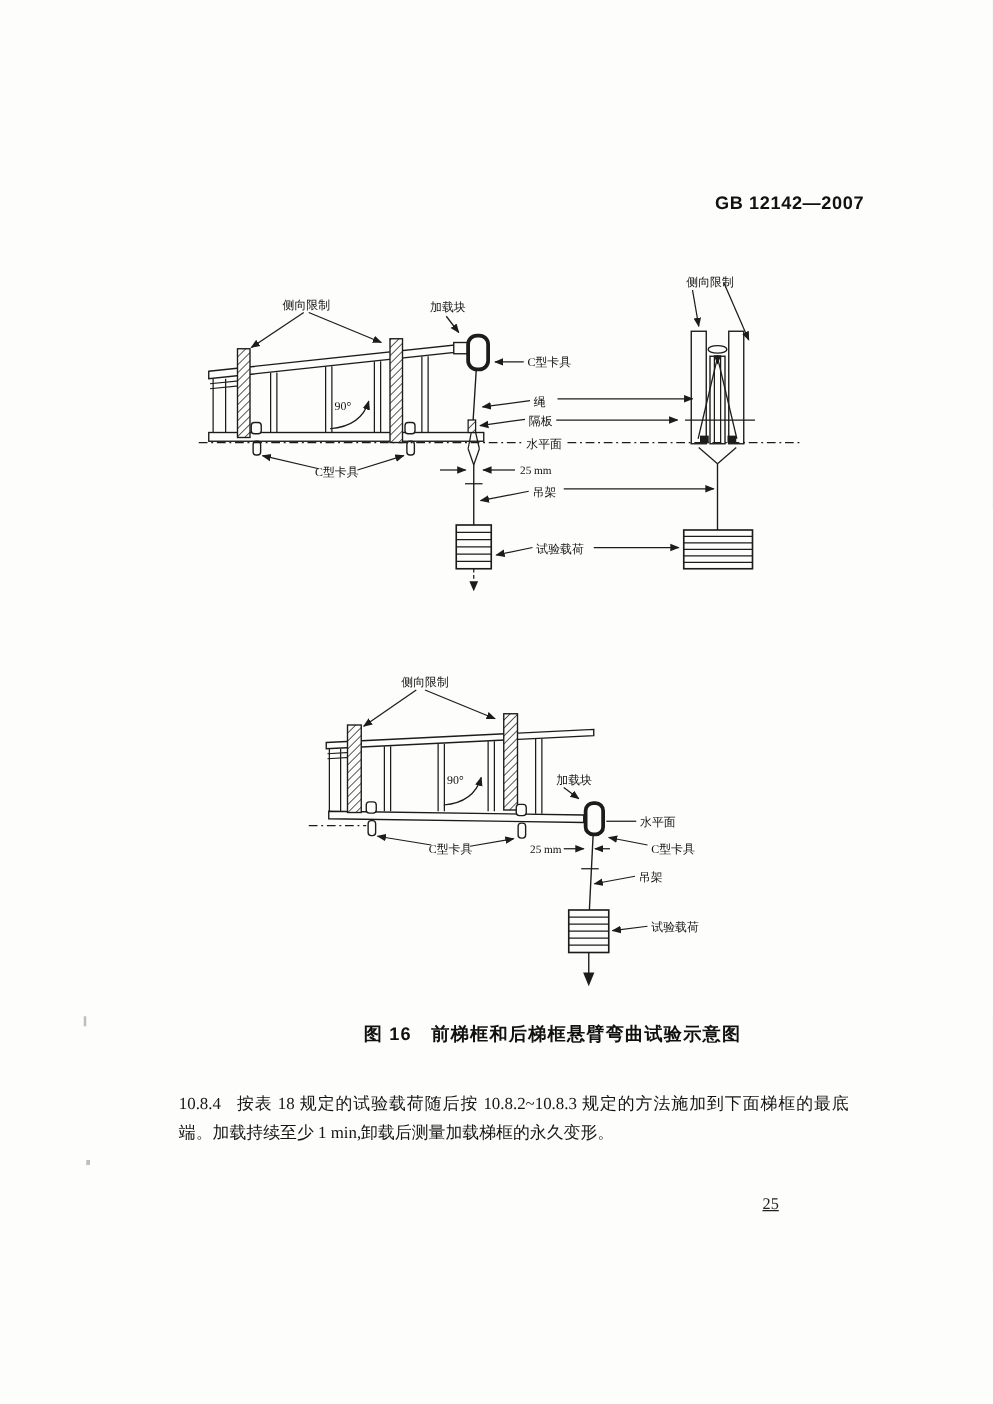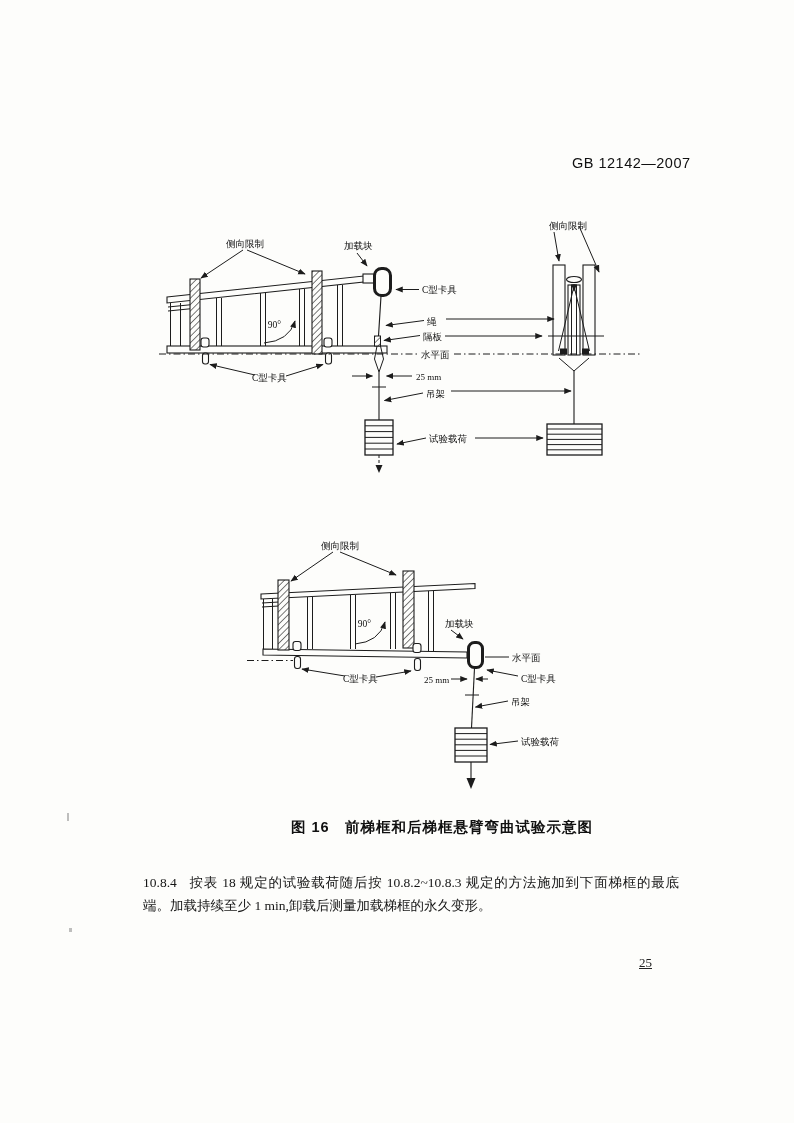--- a/index.html
+++ b/index.html
@@ -1,22 +1,22 @@
 <!DOCTYPE html>
 <html><head>
 <meta charset="utf-8">
 <style>
   html,body{margin:0;padding:0;}
   body{background:#e8e8e8;font-family:"Liberation Serif",serif;}
   .page{position:relative;width:794px;height:1123px;background:#fdfdfb;margin:0 auto;overflow:hidden;color:#1c1c1c;}
-  .std-header{position:absolute;left:572px;top:155px;font-family:"Liberation Sans",sans-serif;font-weight:normal;font-size:14.5px;letter-spacing:.5px;color:#111;}
+  .std-header{position:absolute;left:572px;top:155px;font-family:"Liberation Sans",sans-serif;font-weight:bold;font-size:14.5px;letter-spacing:.5px;color:#111;}
   .fig-caption{position:absolute;left:0;top:818px;width:794px;text-align:center;font-family:"Liberation Sans",sans-serif;font-weight:bold;font-size:14.5px;letter-spacing:1px;color:#111;padding-left:45px;}
   .clause{position:absolute;left:143px;top:872px;width:536px;font-size:13.5px;line-height:22.5px;text-align:justify;color:#151515;margin:0;}
   .clause .num{margin-right:12px;}
-  .page-num{position:absolute;left:639px;top:955px;font-size:13px;color:#222;text-decoration:underline;}
+  .page-num{position:absolute;left:610px;top:955px;font-size:13px;color:#222;text-decoration:underline;}
   .artifact{position:absolute;background:#8a8a8a;opacity:.55;}
   .a1{left:67px;top:813px;width:2px;height:8px;}
   .a2{left:69px;top:928px;width:3px;height:4px;}
   svg{position:absolute;overflow:visible;}
   svg text{font-family:"Liberation Serif",serif;font-size:9.5px;fill:#111;}
   svg .dim{font-size:9px;}
   .ln{stroke:#1c1c1c;stroke-width:1.1;fill:none;}
   .lnthin{stroke:#1c1c1c;stroke-width:1;fill:none;}
   .wfill{fill:#fdfdfb;stroke:#1c1c1c;stroke-width:1.1;}
   .wfill2{fill:#fdfdfb;stroke:#1c1c1c;stroke-width:1.3;}

